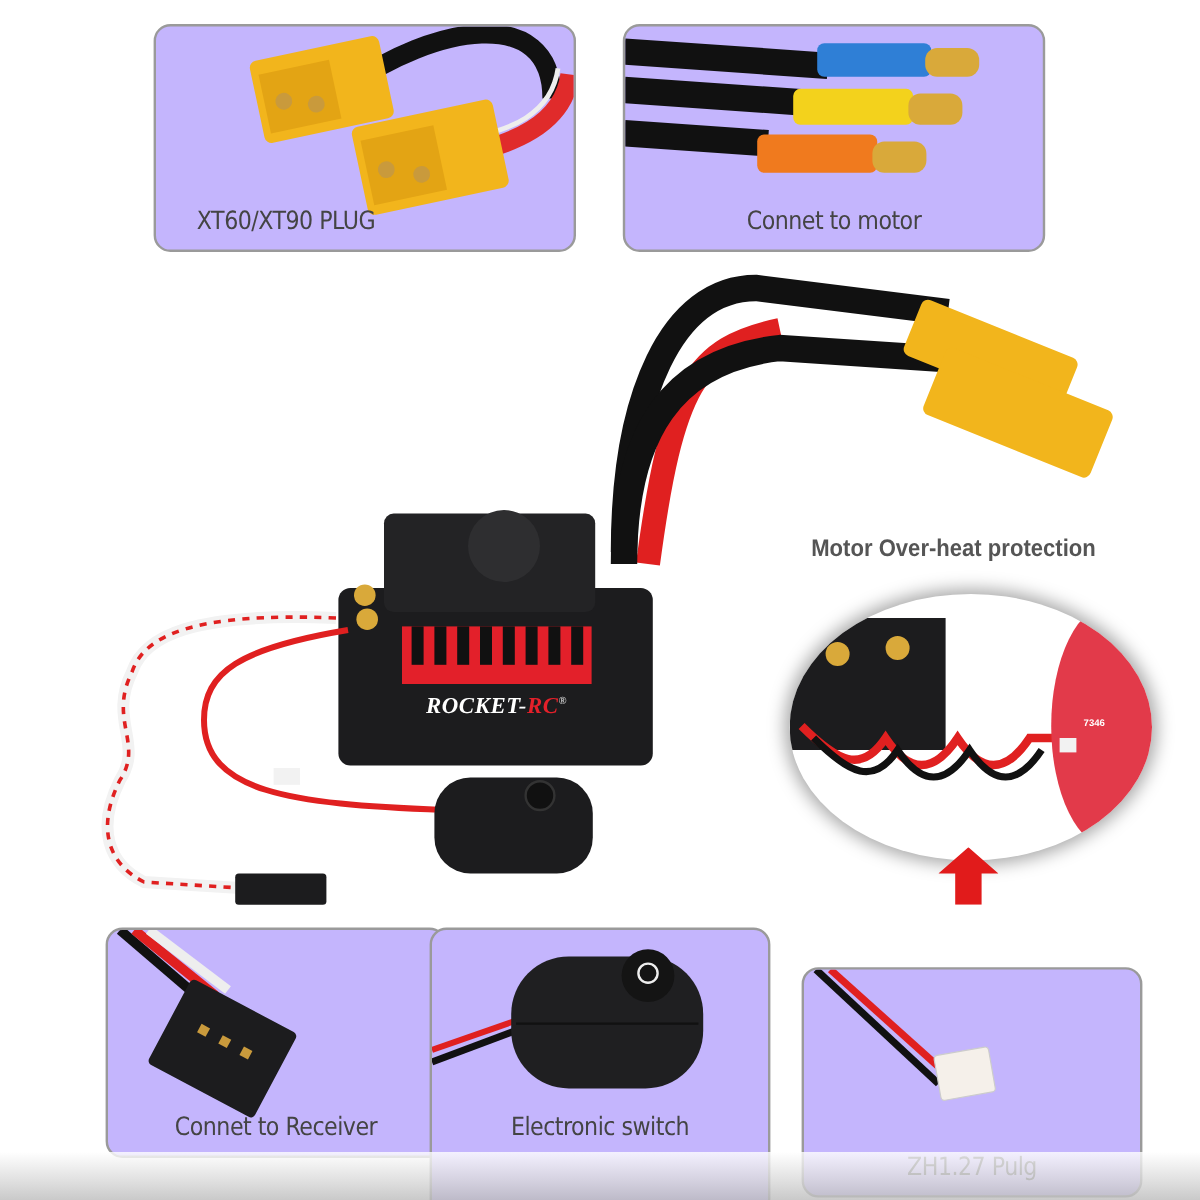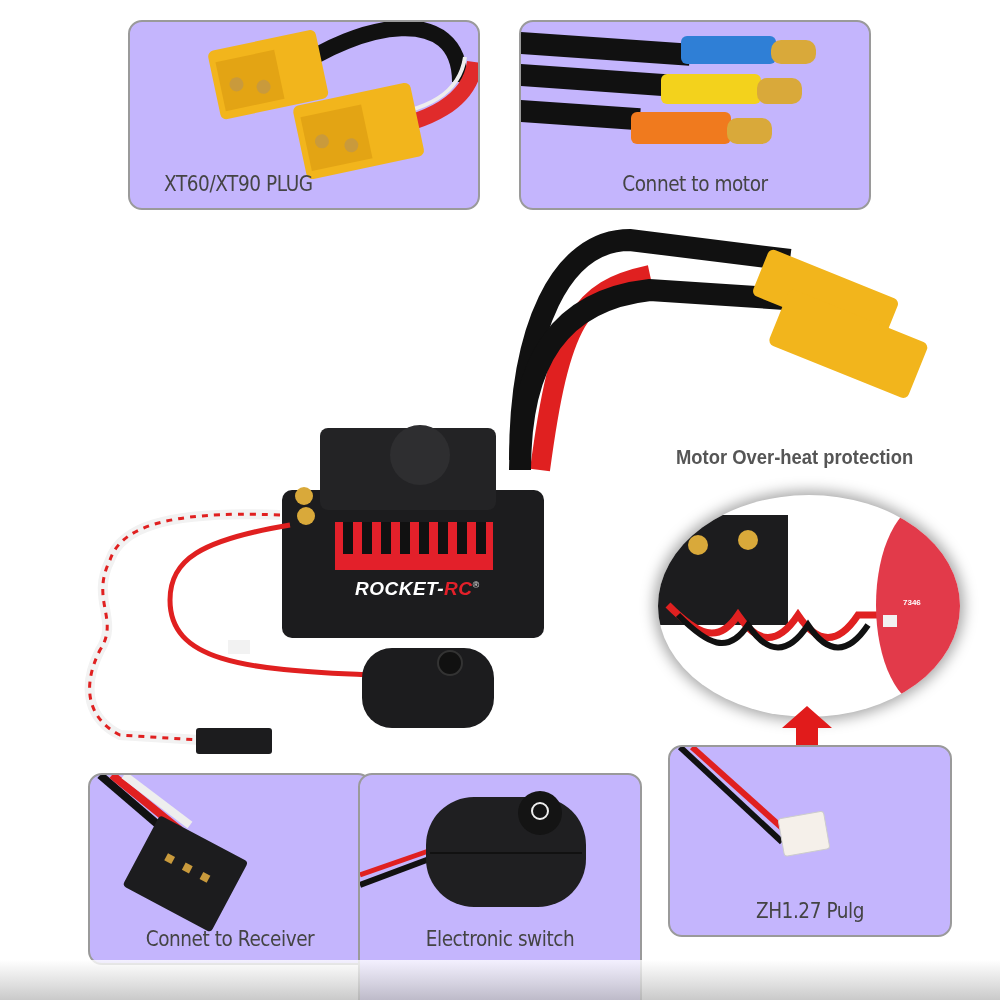--- a/index.html
+++ b/index.html
@@ -81,21 +81,21 @@
   <path d="M280 515 C160 510,120 530,110 560 C90 600,120 620,100 650 C80 690,90 720,120 735 L200 740" stroke="#f2f2f2" stroke-width="10" fill="none"></path>
   <path d="M280 515 C160 510,120 530,110 560 C90 600,120 620,100 650 C80 690,90 720,120 735 L200 740" stroke="#e02020" stroke-width="3" stroke-dasharray="6 6" fill="none"></path>
   <rect x="196" y="728" width="76" height="26" rx="3" fill="#1c1c1e"></rect>
 
   <path d="M290 525 C200 540,170 560,170 600 C170 660,240 670,370 675" stroke="#e02020" stroke-width="5" fill="none"></path>
   <rect x="228" y="640" width="22" height="14" fill="#f2f2f2"></rect>
   <rect x="362" y="648" width="132" height="80" rx="30" fill="#1c1c1e"></rect>
   <circle cx="450" cy="663" r="12" fill="#111" stroke="#333" stroke-width="2"></circle>
 </svg>
 
-<div class="abs" style="left:355px;top:578px;font-family:Liberation Sans, sans-serif;font-weight:bold;font-style:italic;font-size:19px;letter-spacing:0.5px;">
+<div class="abs" style="left:355px;top:578px;font-family:Liberation Serif, serif;font-weight:bold;font-style:italic;font-size:19px;letter-spacing:0.5px;">
   <span style="color:#fff;">ROCKET-</span><span style="color:#e3202a;">RC</span><sup style="color:#ccc;font-size:9px;">®</sup>
 </div>
 
 <div class="heading">Motor Over-heat protection</div>
 <div class="abs" style="left:658px;top:495px;width:302px;height:222px;border-radius:50%;background:#fff;box-shadow:0 0 14px 4px rgba(0,0,0,.35);overflow:hidden;">
   <svg width="302" height="222" viewBox="0 0 302 222">
     <rect x="0" y="20" width="130" height="110" fill="#1c1c1e"></rect>
     <circle cx="40" cy="50" r="10" fill="#d9a93a"></circle>
       <circle cx="90" cy="45" r="10" fill="#d9a93a"></circle>
     <path d="M10 110 C40 140,60 150,80 120 C100 150,120 150,140 120 C160 150,180 150,200 120 L232 120" stroke="#e02020" stroke-width="7" fill="none"></path>
@@ -129,21 +129,21 @@
     <path d="M0 110 L80 80" stroke="#111" stroke-width="6"></path>
     <path d="M0 100 L80 72" stroke="#e02020" stroke-width="5"></path>
     <rect x="66" y="22" width="160" height="110" rx="48" fill="#1f1f21"></rect>
     <line x1="70" y1="78" x2="222" y2="78" stroke="#111" stroke-width="2"></line>
     <circle cx="180" cy="38" r="22" fill="#141414"></circle>
     <circle cx="180" cy="36" r="8" fill="none" stroke="#eee" stroke-width="2"></circle>
   </svg>
   <div class="caption" style="top:152px;">Electronic switch</div>
 </div>
 
-<div class="card" style="left:668px;top:745px;width:284px;height:192px;">
+<div class="card" style="left:668px;top:806px;width:284px;height:192px;">
   <svg class="abs" width="284" height="192" viewBox="0 0 284 192" style="left:0;top:0;">
     <path d="M10 0 L112 95" stroke="#111" stroke-width="6"></path>
     <path d="M22 0 L120 88" stroke="#e02020" stroke-width="6"></path>
     <g transform="translate(108,72) rotate(-10)">
         <rect x="0" y="0" width="46" height="38" rx="3" fill="#f5f0ea" stroke="#ccc"></rect>
       </g>
   </svg>
   <div class="caption" style="top:152px;">ZH1.27 Pulg</div>
 </div>
 

